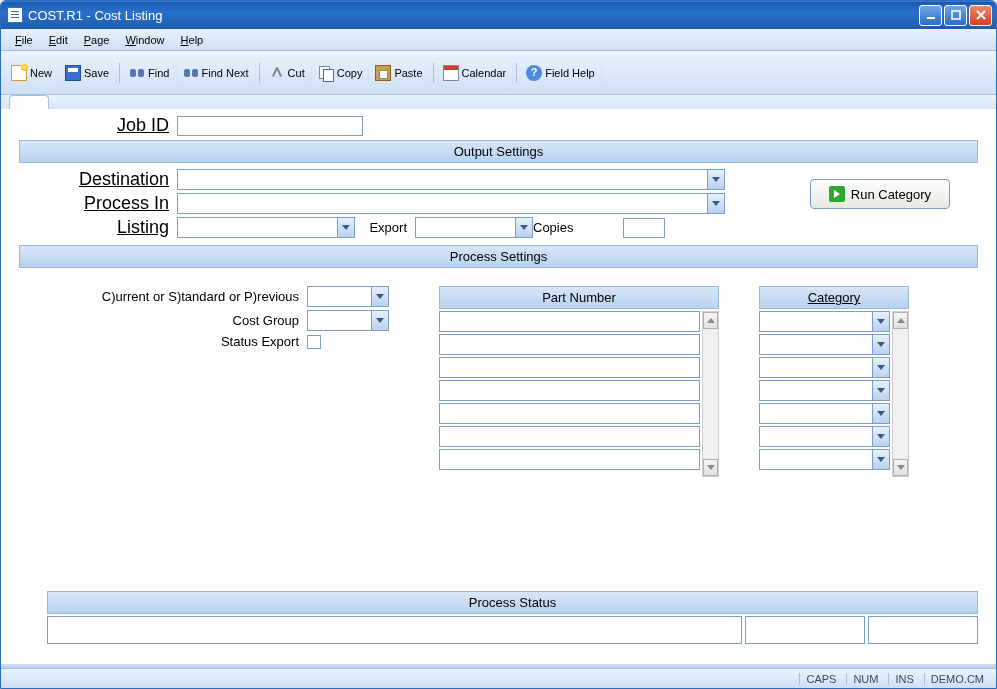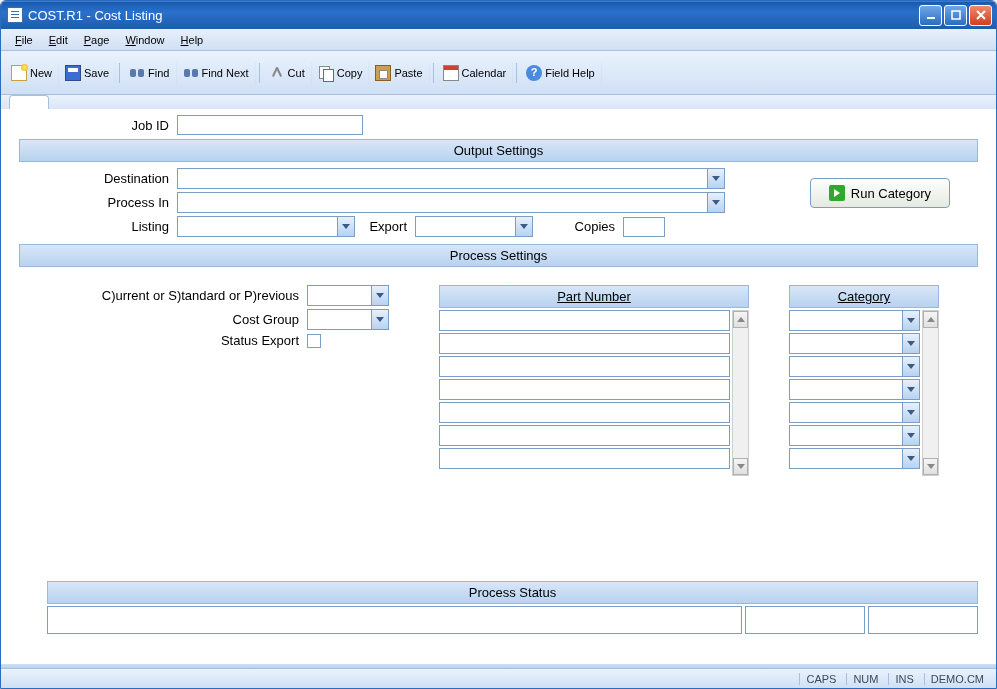--- a/index.html
+++ b/index.html
@@ -86,21 +86,21 @@
   .form-content {
     padding: 6px 18px 0 18px;
     background:#fff;
     height: calc(100% - 14px);
     position:relative;
   }
   .row {
     display:flex; align-items:center; margin-bottom:3px;
   }
   .lbl {
-    width:158px; text-align:right; padding-right:8px; font-size:13px;
+    width:158px; text-align:right; padding-right:8px; font-size:18px;text-decoration:underline;
   }
   .field-input {
     border:1px solid #7a9ec6; height:20px; padding:2px 3px;
     font-size:12px; font-family:inherit;
   }
   .section-header {
     background: linear-gradient(to bottom,#d8e6f8,#b8d2f0);
     border:1px solid #9ab8dc;
     text-align:center; padding:3px 0;
     font-size:13px;
@@ -302,21 +302,21 @@
             </div>
             <div style="width:60px; text-align:right; padding-right:8px; font-size:13px;">Export</div>
             <div class="dd" style="width:118px">
               <div class="dd-text"></div>
               <div class="dd-btn">
                   <svg viewBox="0 0 8 6">
                     <path d="M0 0 L8 0 L4 5 Z" fill="#3a5a88"></path>
                   </svg>
                 </div>
             </div>
-            <div style="width:90px; text-align:right; padding-right:8px; font-size:13px;">Copies</div>
+            <div style="width:90px; padding-right:8px; font-size:13px;">Copies</div>
             <input class="field-input" style="width: 42px;" value="">
           </div>
         </div>
         <div style="padding:10px 28px 0 0;">
           <div class="run-btn">
             <span class="run-icon">
                 <svg viewBox="0 0 10 10">
                   <path d="M2 1 L8 5 L2 9 Z"></path>
                 </svg>
               </span>
@@ -351,21 +351,21 @@
                   </svg>
                 </div>
             </div>
           </div>
           <div class="row">
             <div style="width:288px; text-align:right; padding-right:8px; font-size:13px;">Status Export</div>
             <div class="checkbox"></div>
           </div>
         </div>
 
-        <div style="width:310px;text-decoration:underline;">
+        <div style="width:280px;">
           <div class="col-header">Part Number</div>
           <div style="display:flex; margin-top:2px;">
             <div class="list-col" style="flex:1;" id="part-list">
                 <input class="field-input" style="height: 21px;">
                 <input class="field-input" style="height: 21px;">
                 <input class="field-input" style="height: 21px;">
                 <input class="field-input" style="height: 21px;">
                 <input class="field-input" style="height: 21px;">
                 <input class="field-input" style="height: 21px;">
                 <input class="field-input" style="height: 21px;">
@@ -455,21 +455,21 @@
               <div class="scroll-btn">
                   <svg width="8" height="6" viewBox="0 0 8 6">
                     <path d="M0 0 L8 0 L4 5 Z" fill="#888"></path>
                   </svg>
                 </div>
             </div>
           </div>
         </div>
       </div>
 
-      <div style="position:absolute; left:18px; right:18px; bottom:30px;padding-left:28px;">
+      <div style="position:absolute; left:18px; right:18px; bottom:20px;padding-left:28px;">
         <div class="section-header" style="margin-bottom:2px;">Process Status</div>
         <div style="display:flex; gap:3px;">
           <input class="field-input" style="flex: 1 1 0%; height: 28px;" value="">
           <input class="field-input" style="width: 120px; height: 28px;" value="">
           <input class="field-input" style="width: 110px; height: 28px;" value="">
         </div>
       </div>
 
     </div>
   </div>

